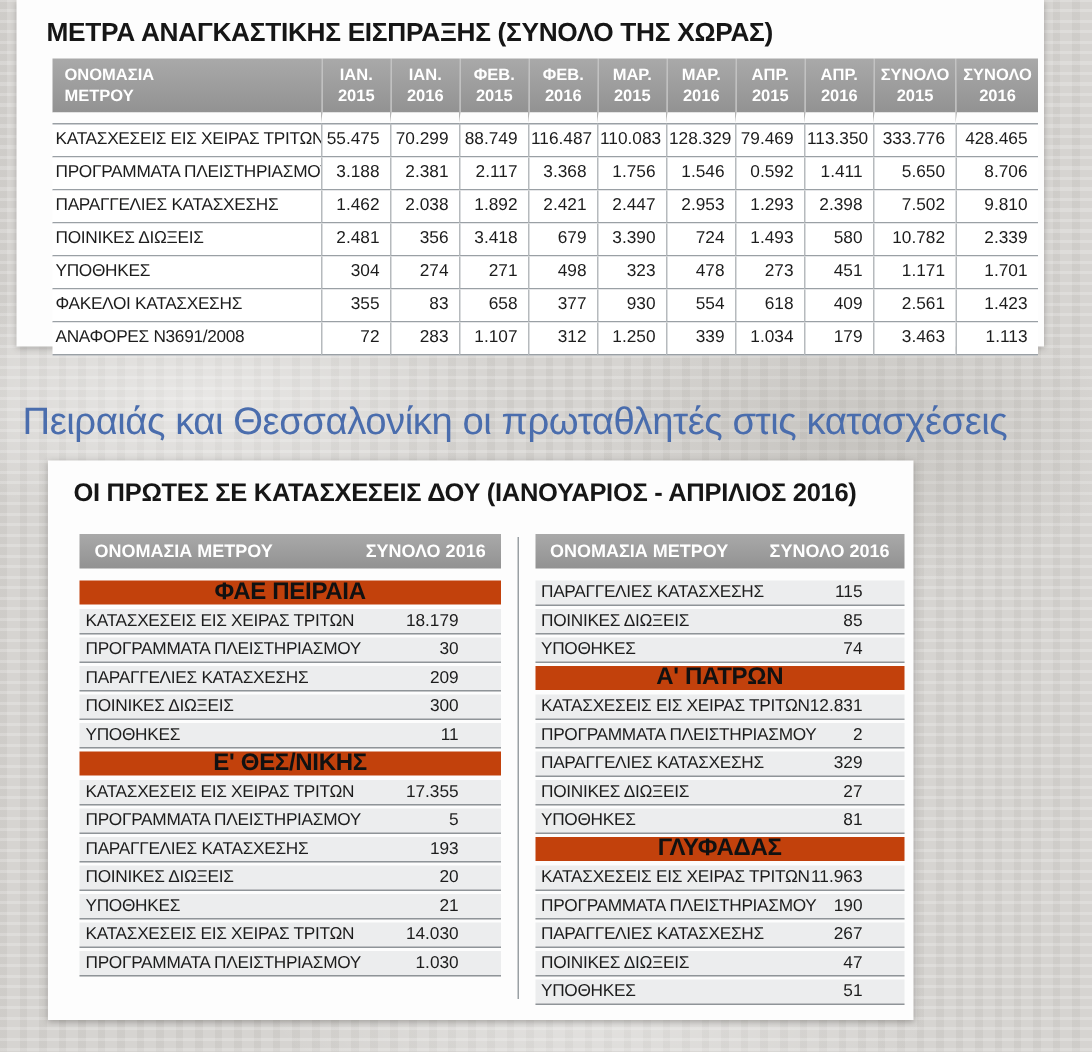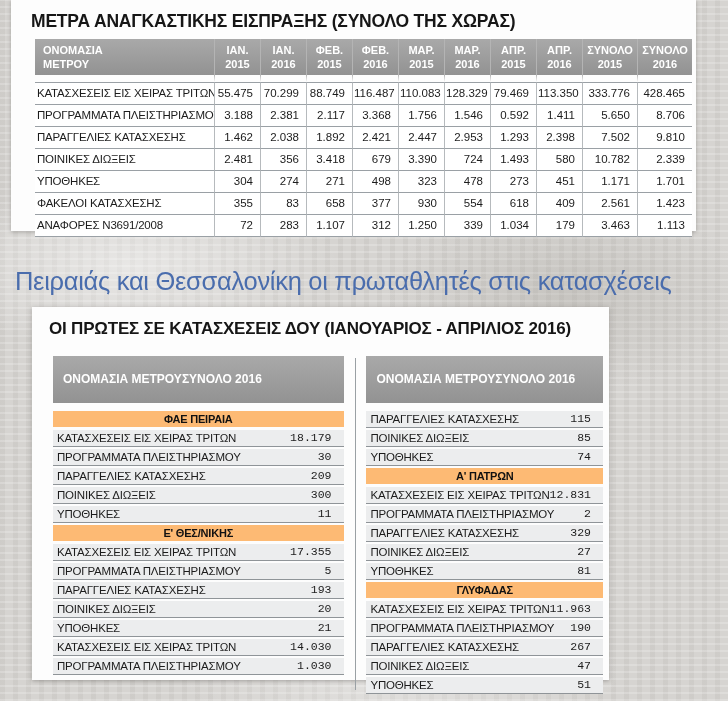--- a/index.html
+++ b/index.html
@@ -55,33 +55,33 @@
     position:absolute;left:17px;top:12px;margin:0;
     font-size:17px;font-weight:bold;color:#161616;letter-spacing:-.2px;white-space:nowrap;
   }
   .dou-wrap{position:absolute;left:21px;top:49px;right:6px;display:flex;align-items:stretch;}
   .dou-table{width:320px;}
   .dou-table.right{flex:1;}
   .dou-divider{width:1px;background:#9aa0a4;margin:2px 11px 6px 11px;}
   .dou-header{
     height:23px;line-height:23px;background:linear-gradient(#a9a9a9,#929292);
     color:#fff;font-size:12px;font-weight:bold;
-    display:flex;padding:12px 10px;margin-bottom:8px;
+    display:flex;justify-content:space-between;padding:0 10px;margin-bottom:8px;
   }
   .dou-section{
-    height:16px;line-height:16px;text-align:center;font-weight:bold;font-size:11px;
-    color:#111;background:#fdba74;margin-bottom:3px;letter-spacing:-.2px;
+    height:16px;line-height:16px;text-align:center;font-weight:bold;font-size:16px;
+    color:#111;background:#c2410c;margin-bottom:3px;letter-spacing:-.2px;
   }
   .dou-row{
     height:16px;line-height:16px;background:#ecedee;border-bottom:1px solid #8f9498;
     margin-bottom:2px;display:flex;justify-content:space-between;
     font-size:11.5px;color:#1c1c1c;
   }
   .dou-row .dl{padding-left:4px;letter-spacing:-.2px;white-space:nowrap;}
-  .dou-row .dv{padding-right:12px;font-family:Liberation Mono, monospace;}
+  .dou-row .dv{padding-right:28px;}
 </style>
 </head>
 <body>
 
 <div class="panel panel-top">
   <h1 class="title-national">ΜΕΤΡΑ ΑΝΑΓΚΑΣΤΙΚΗΣ ΕΙΣΠΡΑΞΗΣ (ΣΥΝΟΛΟ ΤΗΣ ΧΩΡΑΣ)</h1>
   <table class="national">
     <colgroup>
       <col class="c-label">
       <col class="c-month">

